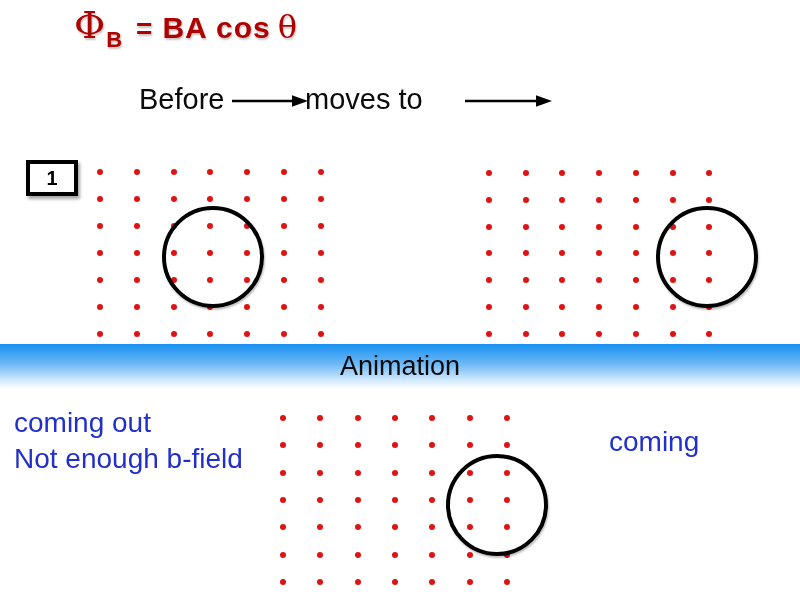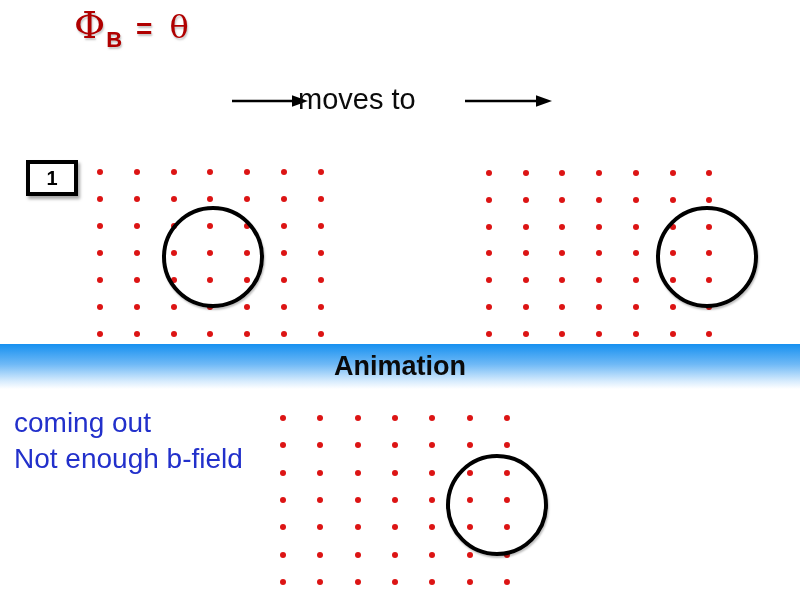--- a/index.html
+++ b/index.html
@@ -44,46 +44,48 @@
   .loop{
     position:absolute;border:4px solid #000;border-radius:50%;box-sizing:border-box;
     background:transparent;box-shadow:1px 2px 2px rgba(0,0,0,0.25);
   }
   
   .banner{
     position:absolute;left:0;top:344px;width:800px;height:45px;
     background:linear-gradient(180deg,var(--banner-blue,#1690f0) 0%,#6fb9f6 45%,#d6ebfd 82%,#ffffff 100%);
     display:flex;align-items:center;justify-content:center;
   }
-  .banner span{font-size:27px;color:#0a0a0a;font-weight:bold;}
+  .banner span{font-size:27px;color:#0a0a0a;}
   
   .caption{position:absolute;color:var(--caption-blue,#2230cb);font-size:28px;line-height:36px;white-space:nowrap;}
   .caption-left{left:14px;top:405px;}
   .caption-right{left:609px;top:424px;}
 </style>
 </head>
 <body>
 
 <div id="slide">
 
 
   <div class="formula">
     <span class="phi">Φ</span>
     <span class="phisub">B</span>
     <span class="eq">=</span>
+    <span class="body">BA cos</span>
     <span class="theta">θ</span>
   </div>
 
+  <div class="hdr" style="left:139px;">Before</div>
 
   <svg class="arrow" style="left:231px;" width="78" height="18" viewBox="0 0 78 18">
     <line x1="1" y1="9" x2="64" y2="9" stroke="#000" stroke-width="2.6"></line>
     <polygon points="61,3.2 77,9 61,14.8" fill="#000"></polygon>
   </svg>
 
-  <div class="hdr" style="left:298px;">moves to</div>
+  <div class="hdr" style="left:305px;">moves to</div>
 
   <svg class="arrow" style="left:464px;" width="89" height="18" viewBox="0 0 89 18">
     <line x1="1" y1="9" x2="75" y2="9" stroke="#000" stroke-width="2.6"></line>
     <polygon points="72,3.2 88,9 72,14.8" fill="#000"></polygon>
   </svg>
 
 
   <div class="panelbox">1</div>
 
   <div class="grid-layer">
@@ -247,15 +249,16 @@
   <div class="banner">
     <span>Animation</span>
   </div>
 
   <div class="caption caption-left">
     <div>coming out</div>
     <div>Not enough b-field</div>
   </div>
 
   <div class="caption caption-right">
+    <div>coming</div>
   </div>
 
 </div>
 
 </body></html>

